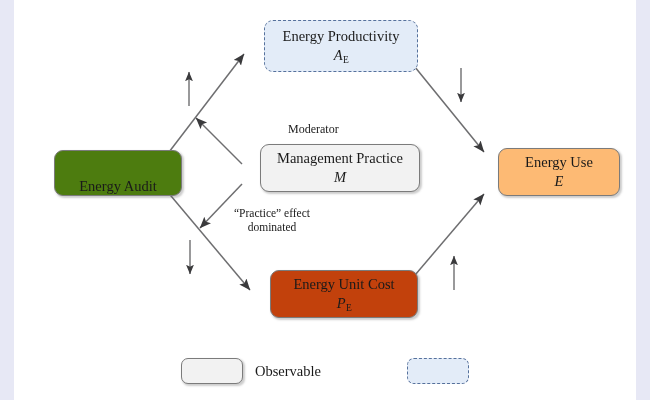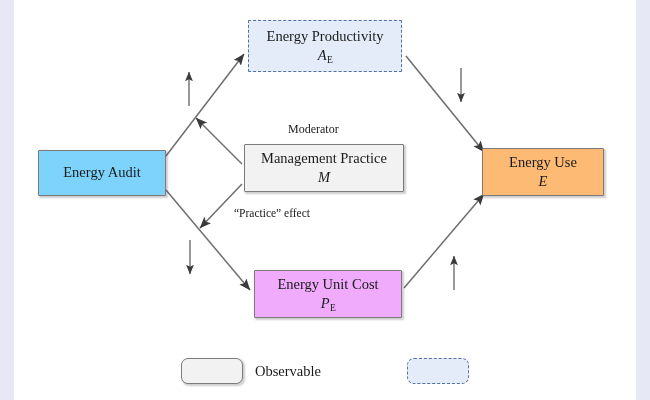--- a/index.html
+++ b/index.html
@@ -41,24 +41,25 @@
     pointer-events: none;
   }
 
   .node {
     position: absolute;
     box-sizing: border-box;
     display: flex;
     flex-direction: column;
     align-items: center;
     justify-content: center;
-    border-radius: 1px;
+    border-radius: 9px;
     text-align: center;
     line-height: 1.18;
     color: #1a1a1a;
+    margin-left: 16px;
   }
   .node .title {
     font-size: 14.5px;
     white-space: nowrap;
   }
   .node .sym {
     font-size: 14.5px;
     font-style: italic;
     margin-top: 1px;
   }
@@ -164,48 +165,49 @@
 
       <path d="M175,106 L175,72" stroke="#6e6e70" stroke-width="1.4" fill="none" marker-end="url(#ah-sm)"></path>
 
       <path d="M447,68 L447,102" stroke="#6e6e70" stroke-width="1.4" fill="none" marker-end="url(#ah-sm)"></path>
 
       <path d="M176,240 L176,274" stroke="#6e6e70" stroke-width="1.4" fill="none" marker-end="url(#ah-sm)"></path>
 
       <path d="M440,290 L440,256" stroke="#6e6e70" stroke-width="1.4" fill="none" marker-end="url(#ah-sm)"></path>
     </svg>
 
-    <div id="node-energy-audit" class="node observable" style="background: #7dd3fc; border: 1.4px solid rgb(123, 123, 123);">
+    <div id="node-energy-audit" class="node observable" style="background: #4d7c0f; border: 1.4px solid rgb(123, 123, 123); justify-content: flex-end;">
       <span class="title">Energy Audit</span>
     </div>
 
     <div id="node-energy-productivity" class="node unobservable" style="background: rgb(227, 236, 248); border: 1.6px dashed rgb(86, 113, 156);">
       <span class="title">Energy Productivity</span>
       <span class="sym"><span>A</span><sub>E</sub></span>
     </div>
 
     <div id="node-management-practice" class="node observable" style="background: rgb(242, 242, 242); border: 1.4px solid rgb(123, 123, 123);">
       <span class="title">Management Practice</span>
       <span class="sym"><span>M</span></span>
     </div>
 
-    <div id="node-energy-unit-cost" class="node observable" style="background: #f0abfc; border: 1.4px solid rgb(123, 123, 123);">
+    <div id="node-energy-unit-cost" class="node observable" style="background: #c2410c; border: 1.4px solid rgb(123, 123, 123);">
       <span class="title">Energy Unit Cost</span>
       <span class="sym"><span>P</span><sub>E</sub></span>
     </div>
 
     <div id="node-energy-use" class="node observable" style="background: #fdba74; border: 1.4px solid rgb(123, 123, 123);">
       <span class="title">Energy Use</span>
       <span class="sym"><span>E</span></span>
     </div>
 
     <div id="label-moderator" class="plain-label">Moderator</div>
 
     <div id="label-baseline">
       <span class="l1">“Practice” effect</span>
+      <span class="l2">dominated</span>
     </div>
 
     <div id="legend">
       <div class="legend-item">
         <div class="legend-swatch observable" style="background: rgb(242, 242, 242); border: 1.4px solid rgb(123, 123, 123);"></div>
         <span class="legend-text">Observable</span>
       </div>
       <div class="legend-item">
         <div class="legend-swatch unobservable" style="background: rgb(227, 236, 248); border: 1.6px dashed rgb(86, 113, 156);"></div>
       </div>

